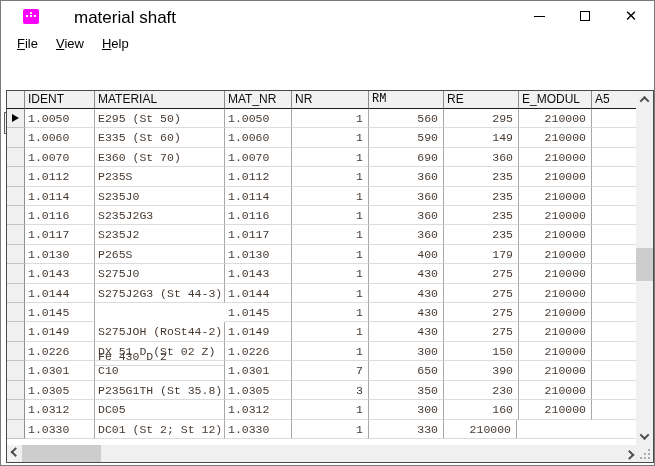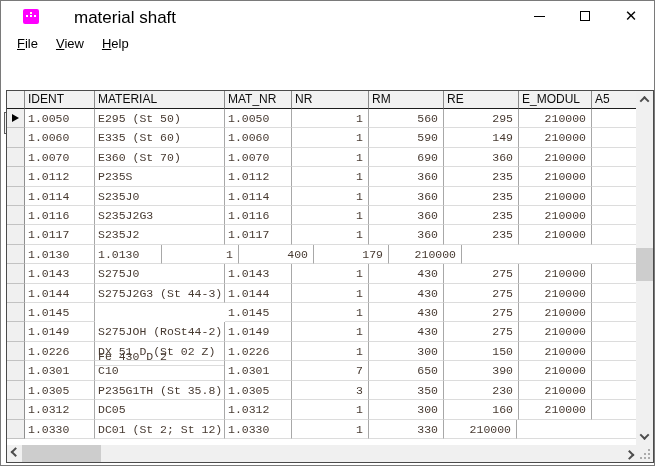--- a/index.html
+++ b/index.html
@@ -139,21 +139,21 @@
     <div class="tbtn btn-cancel">Cancel</div>
   </div>
 
   <div class="grid">
     <div class="grid-header">
         <div class="hcell sel"></div>
         <div class="hcell" style="width: 70px;">IDENT</div>
         <div class="hcell" style="width: 130px;">MATERIAL</div>
         <div class="hcell" style="width: 67px;">MAT_NR</div>
         <div class="hcell" style="width: 77px;">NR</div>
-        <div class="hcell" style="width: 75px;">RM</div>
+        <div class="hcell" style="width: 75px; font-family: Liberation Mono, monospace;">RM</div>
         <div class="hcell" style="width: 75px;">RE</div>
         <div class="hcell" style="width: 73px;">E_MODUL</div>
         <div class="hcell flex">A5</div>
       </div>
     <div class="grid-body">
         <div class="grow">
           <div class="cell sel">
             <span class="rowarrow"></span>
           </div>
           <div class="cell left" style="width: 70px;">1.0050</div>
@@ -227,20 +227,21 @@
           <div class="cell left" style="width: 67px;">1.0117</div>
           <div class="cell right" style="width: 77px;">1</div>
           <div class="cell right" style="width: 75px;">360</div>
           <div class="cell right" style="width: 75px;">235</div>
           <div class="cell right" style="width: 73px;">210000</div>
           <div class="cell left flex"></div>
         </div>
         <div class="grow">
           <div class="cell sel"></div>
           <div class="cell left" style="width: 70px;">1.0130</div>
+          <div class="cell left" style="width: 130px;">P265S</div>
           <div class="cell left" style="width: 67px;">1.0130</div>
           <div class="cell right" style="width: 77px;">1</div>
           <div class="cell right" style="width: 75px;">400</div>
           <div class="cell right" style="width: 75px;">179</div>
           <div class="cell right" style="width: 73px;">210000</div>
           <div class="cell left flex"></div>
         </div>
         <div class="grow">
           <div class="cell sel"></div>
           <div class="cell left" style="width: 70px;">1.0143</div>

